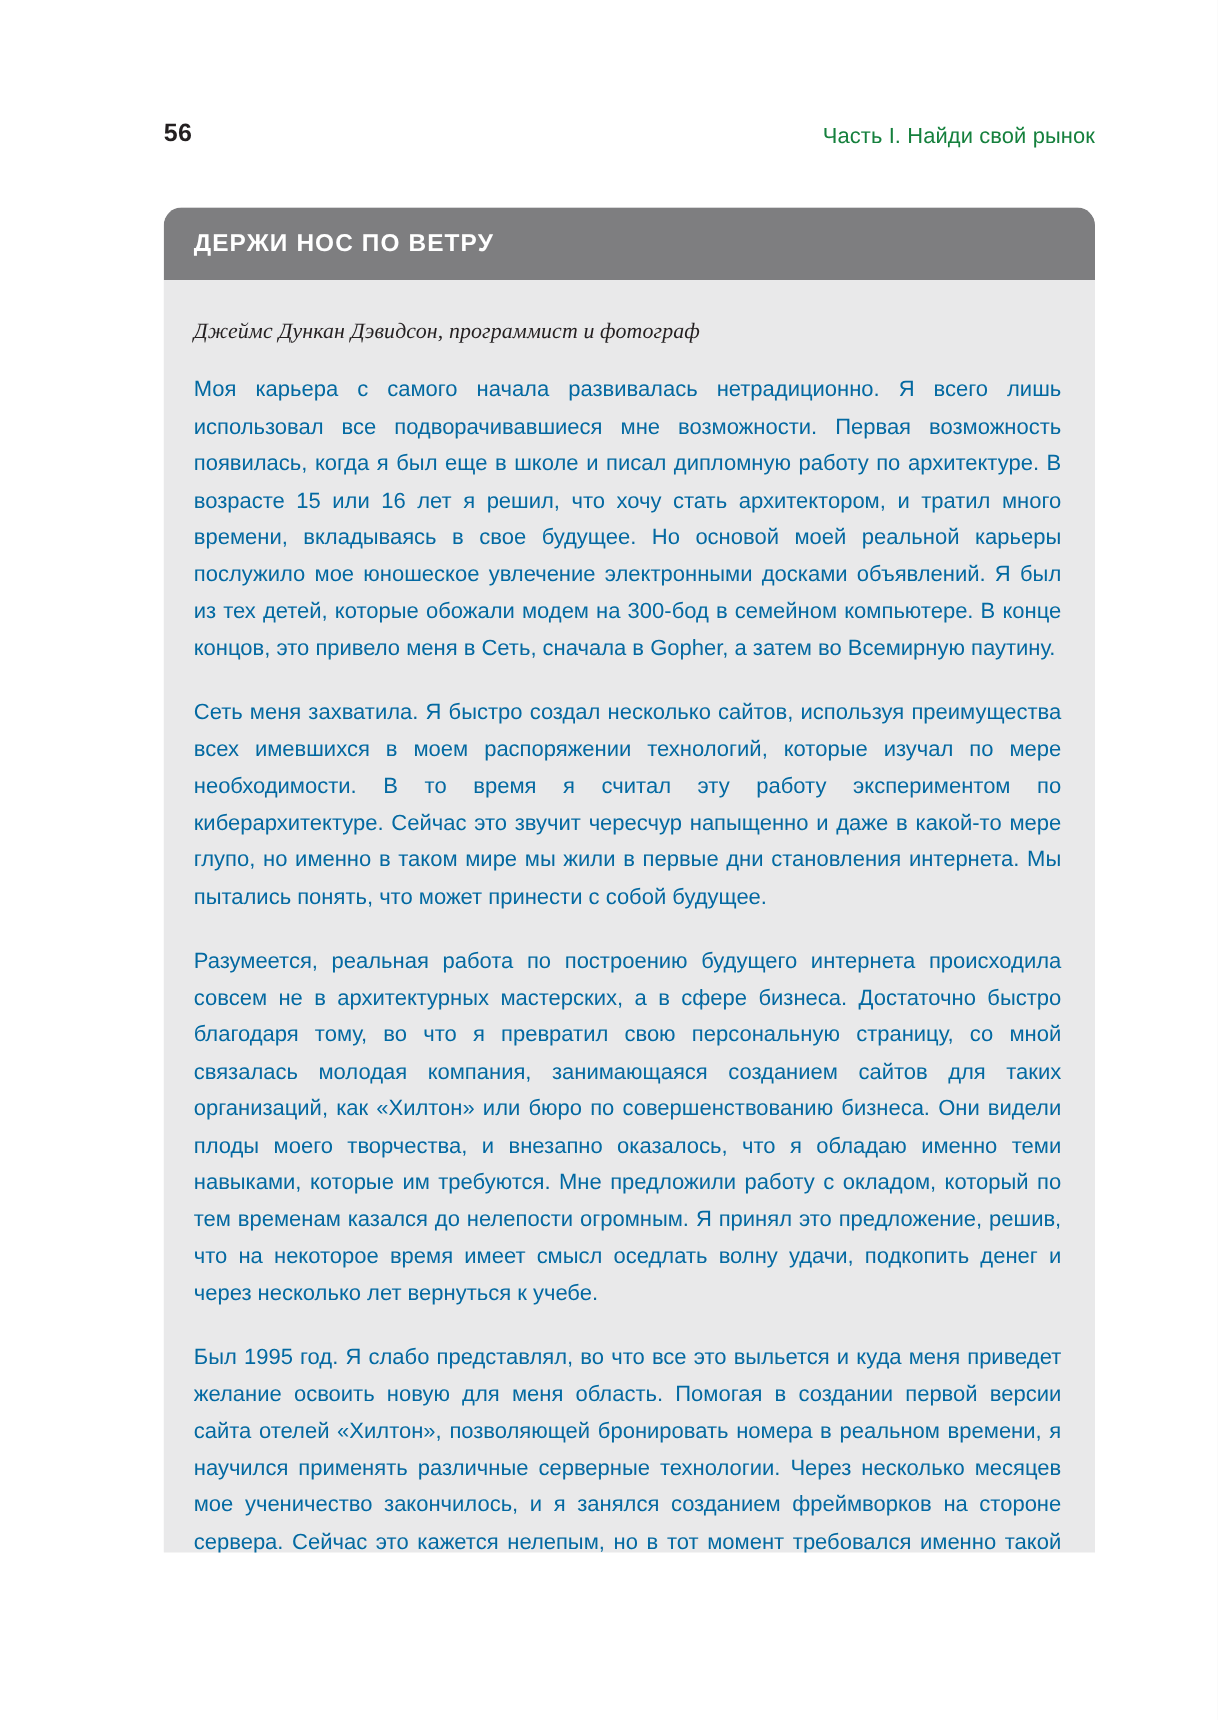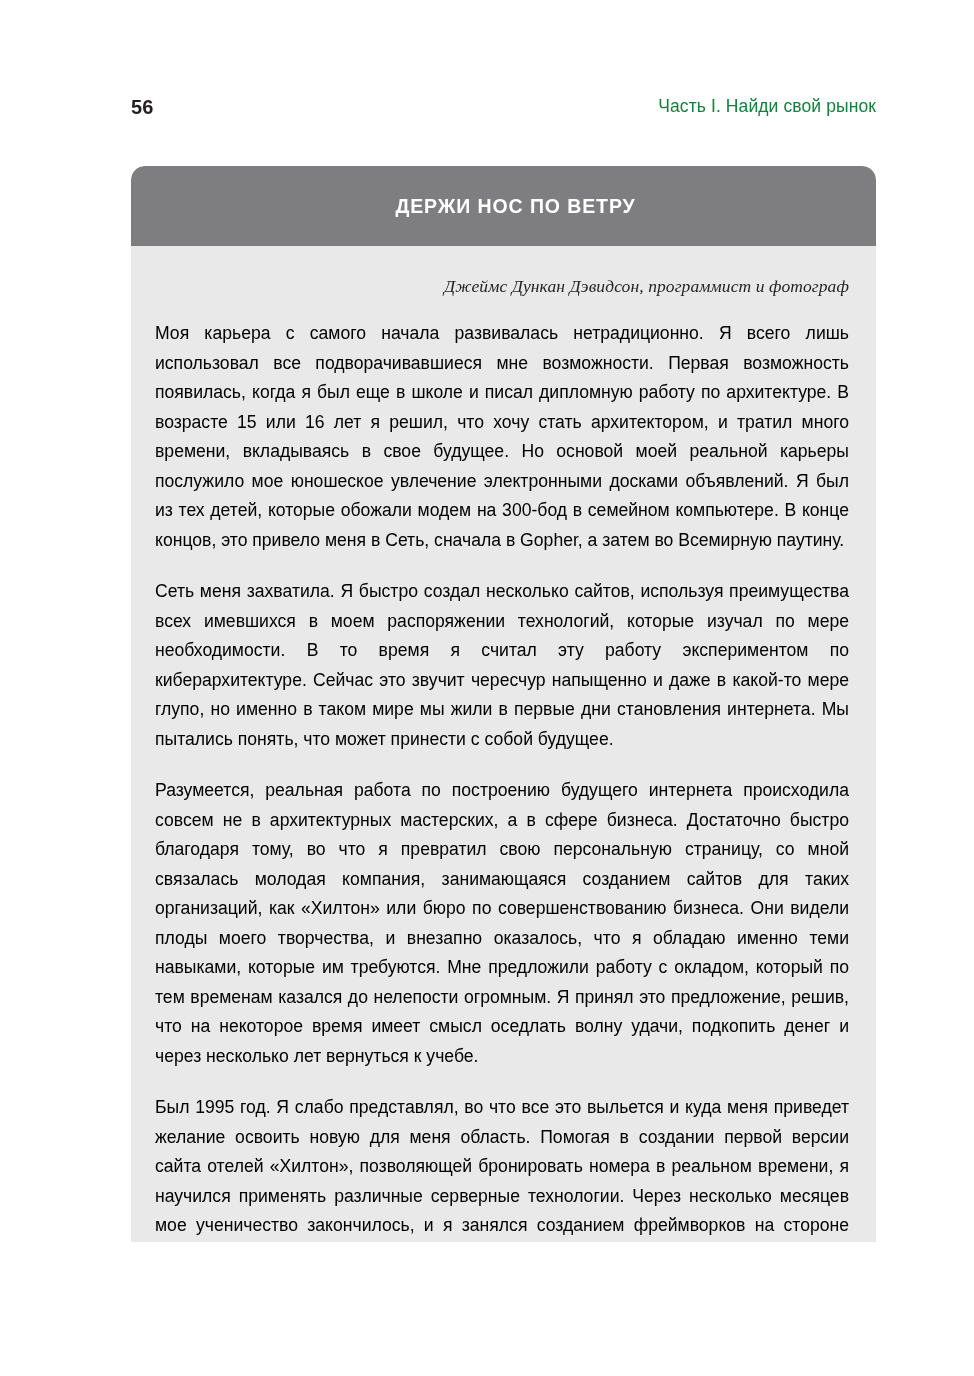--- a/index.html
+++ b/index.html
@@ -22,21 +22,21 @@
     width: 974px;
     height: 1376px;
     background: #ffffff;
   }
   .running-head {
     position: absolute;
     left: 131px;
     top: 96px;
     width: 745px;
     display: flex;
-    align-items: flex-start;
+    align-items: flex-end;
     justify-content: space-between;
   }
   .folio {
     font-size: 20px;
     font-weight: bold;
     color: #231f20;
     letter-spacing: 0.2px;
   }
   .head-title {
     font-size: 17.5px;
@@ -47,50 +47,49 @@
     position: absolute;
     left: 131px;
     top: 166px;
     width: 745px;
     height: 1076px;
     background: #e9e9ea;
     border-radius: 14px 14px 0 0;
     overflow: hidden;
   }
   .sidebar-header {
-    height: 80px;
+    height: 58px;
     background: #7e7e80;
     border-radius: 14px 14px 0 0;
     display: flex;
     align-items: center;
     padding-left: 24px;
-    justify-content: center;
   }
   .sidebar-header-title {
     color: #ffffff;
     font-size: 19.5px;
     font-weight: bold;
     letter-spacing: 0.9px;
   }
   .sidebar-body {
     padding: 22px 27px 0 24px;
   }
   .byline {
-    text-align: right;
+    text-align: left;
     font-family: "Liberation Serif", serif;
     font-style: italic;
     font-size: 17.5px;
     color: #231f20;
     margin: 8px 0 22px 0;
     letter-spacing: 0.1px;
   }
   .para {
     font-size: 17.6px;
     line-height: 29.5px;
-    color: #000000;
+    color: #0369a1;
     margin: 0 0 22px 0;
     text-align: justify;
     text-justify: inter-word;
     hyphens: manual;
   }
   .para:last-child { margin-bottom: 0; }
 </style>
 </head>
 <body>
 

